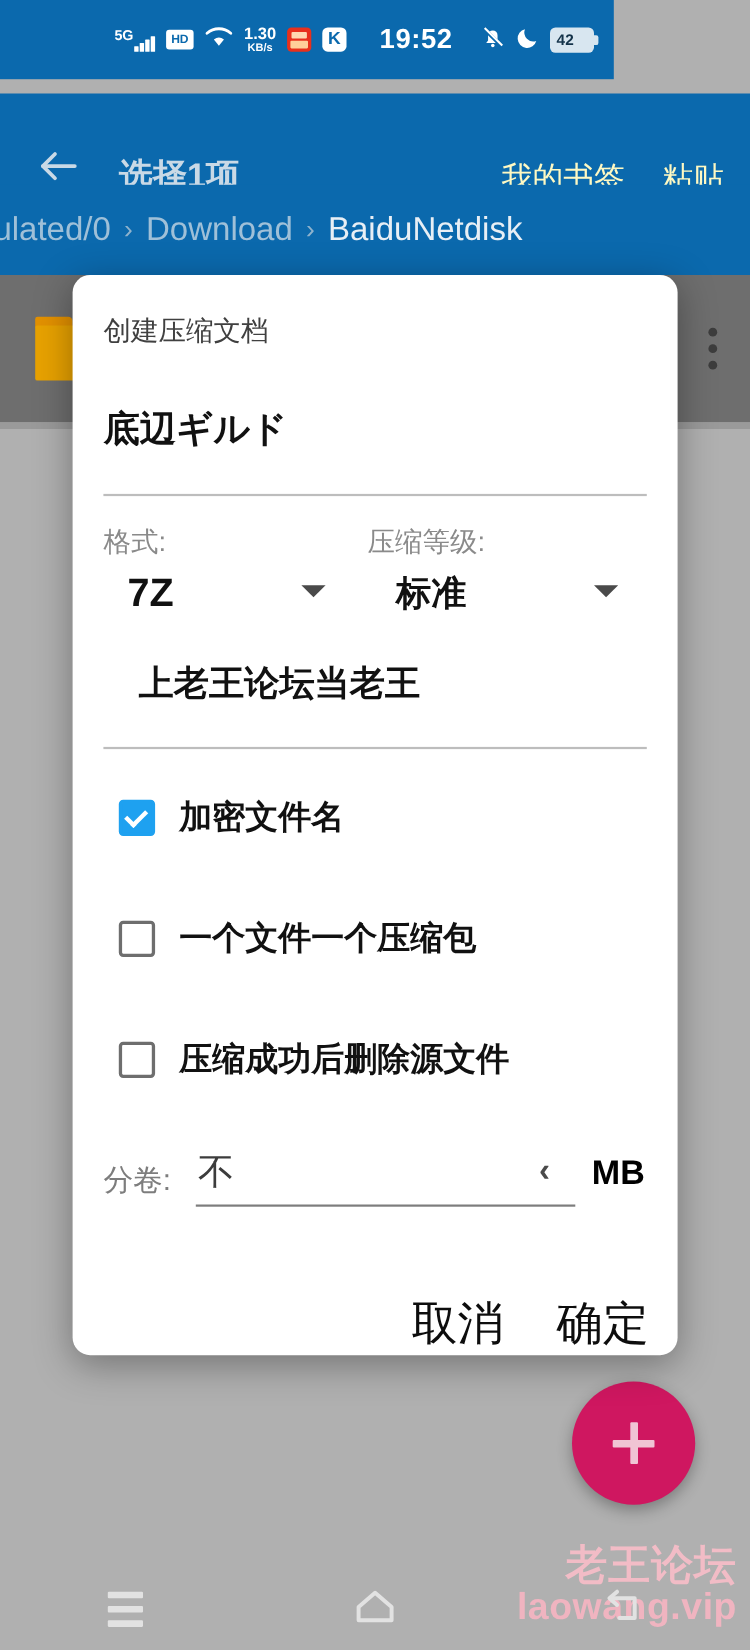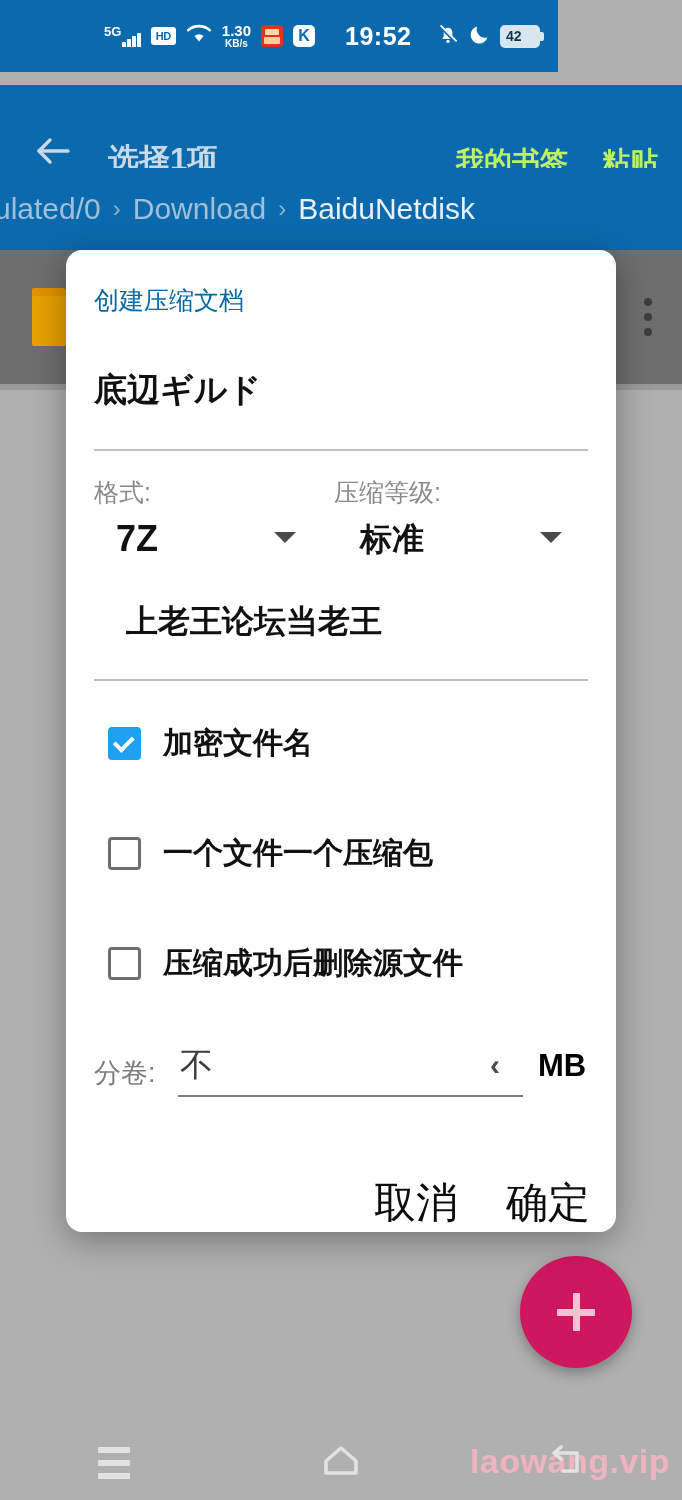--- a/index.html
+++ b/index.html
@@ -103,21 +103,21 @@
   }
   .tb-title {
     color: #c9d9e6; font-size: 31px; font-weight: bold;
     margin-left: 26px; white-space: nowrap;
   }
   .tb-actions {
     margin-left: auto; margin-right: 24px;
     display: flex; align-items: center; gap: 34px;
   }
   .tb-action {
-    color: #bef264; font-size: 28px; font-weight: bold;
+    color: #fef9c3; font-size: 28px; font-weight: normal;
     white-space: nowrap;
   }
 
   
   #breadcrumb {
     position: absolute; top: 168px; left: 0;
     width: 682px; height: 82px;
     background: #0b69ad;
     display: flex; align-items: center;
     overflow: hidden; white-space: nowrap;
@@ -220,21 +220,21 @@
   
   #dialog {
     position: absolute; left: 66px; top: 250px;
     width: 550px; height: 982px;
     background: #ffffff; border-radius: 16px;
     box-shadow: 0 8px 34px rgba(0,0,0,0.34);
     overflow: hidden;
   }
   .dlg-title {
     position: absolute; left: 28px; top: 34px;
-    font-size: 25px; color: #0369a1; font-weight: normal;
+    font-size: 25px; color: #404040; font-weight: normal;
   }
   .dlg-filename {
     position: absolute; left: 28px; top: 118px;
     width: 494px;
     font-size: 33px; color: #111111; font-weight: bold;
     white-space: nowrap; overflow: hidden;
   }
   .rule {
     position: absolute; background: #bdbdbd; height: 2px;
   }
@@ -427,20 +427,21 @@
     </div>
     <div class="list-divider"></div>
   </div>
 
   <div id="fab">
     <span class="plus-h"></span>
     <span class="plus-v"></span>
   </div>
 
   <div id="watermark">
+    <div class="wm1">老王论坛</div>
     <div class="wm2">laowang.vip</div>
   </div>
 
   <div id="navbar">
     <div class="nav-btn">
       <span class="nav-recents">
           <i></i>
           <i></i>
           <i></i>
         </span>

